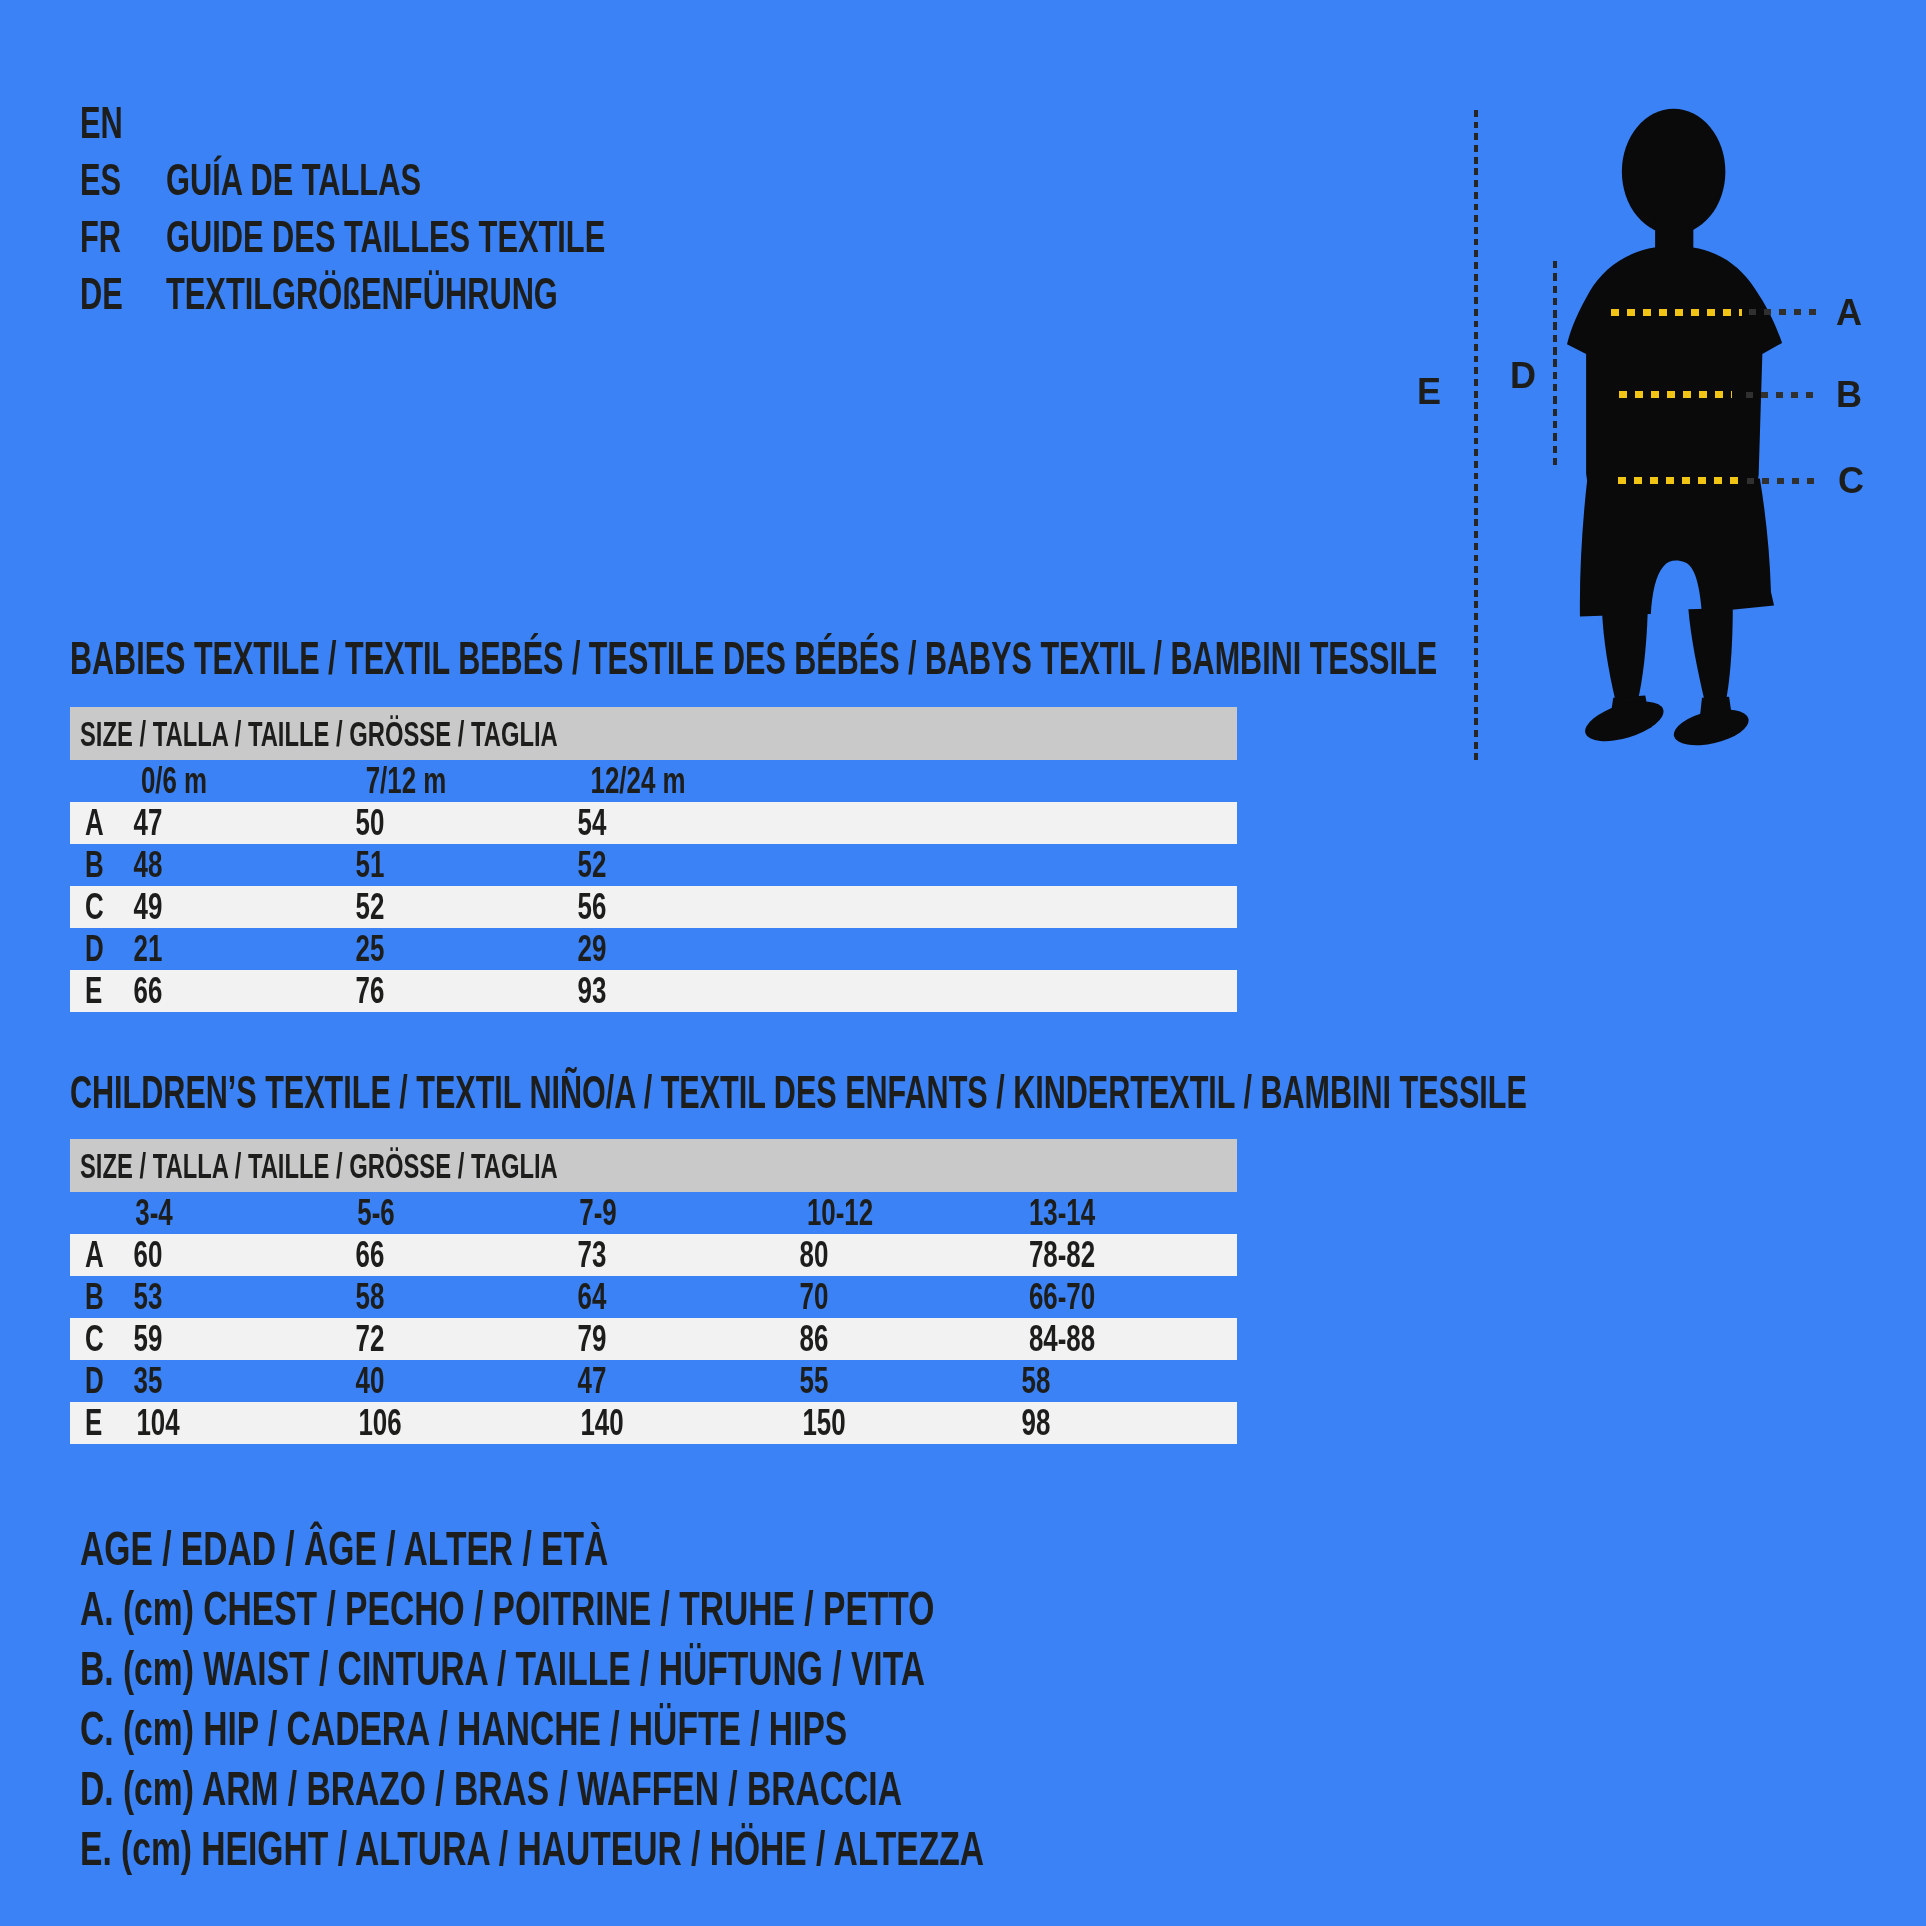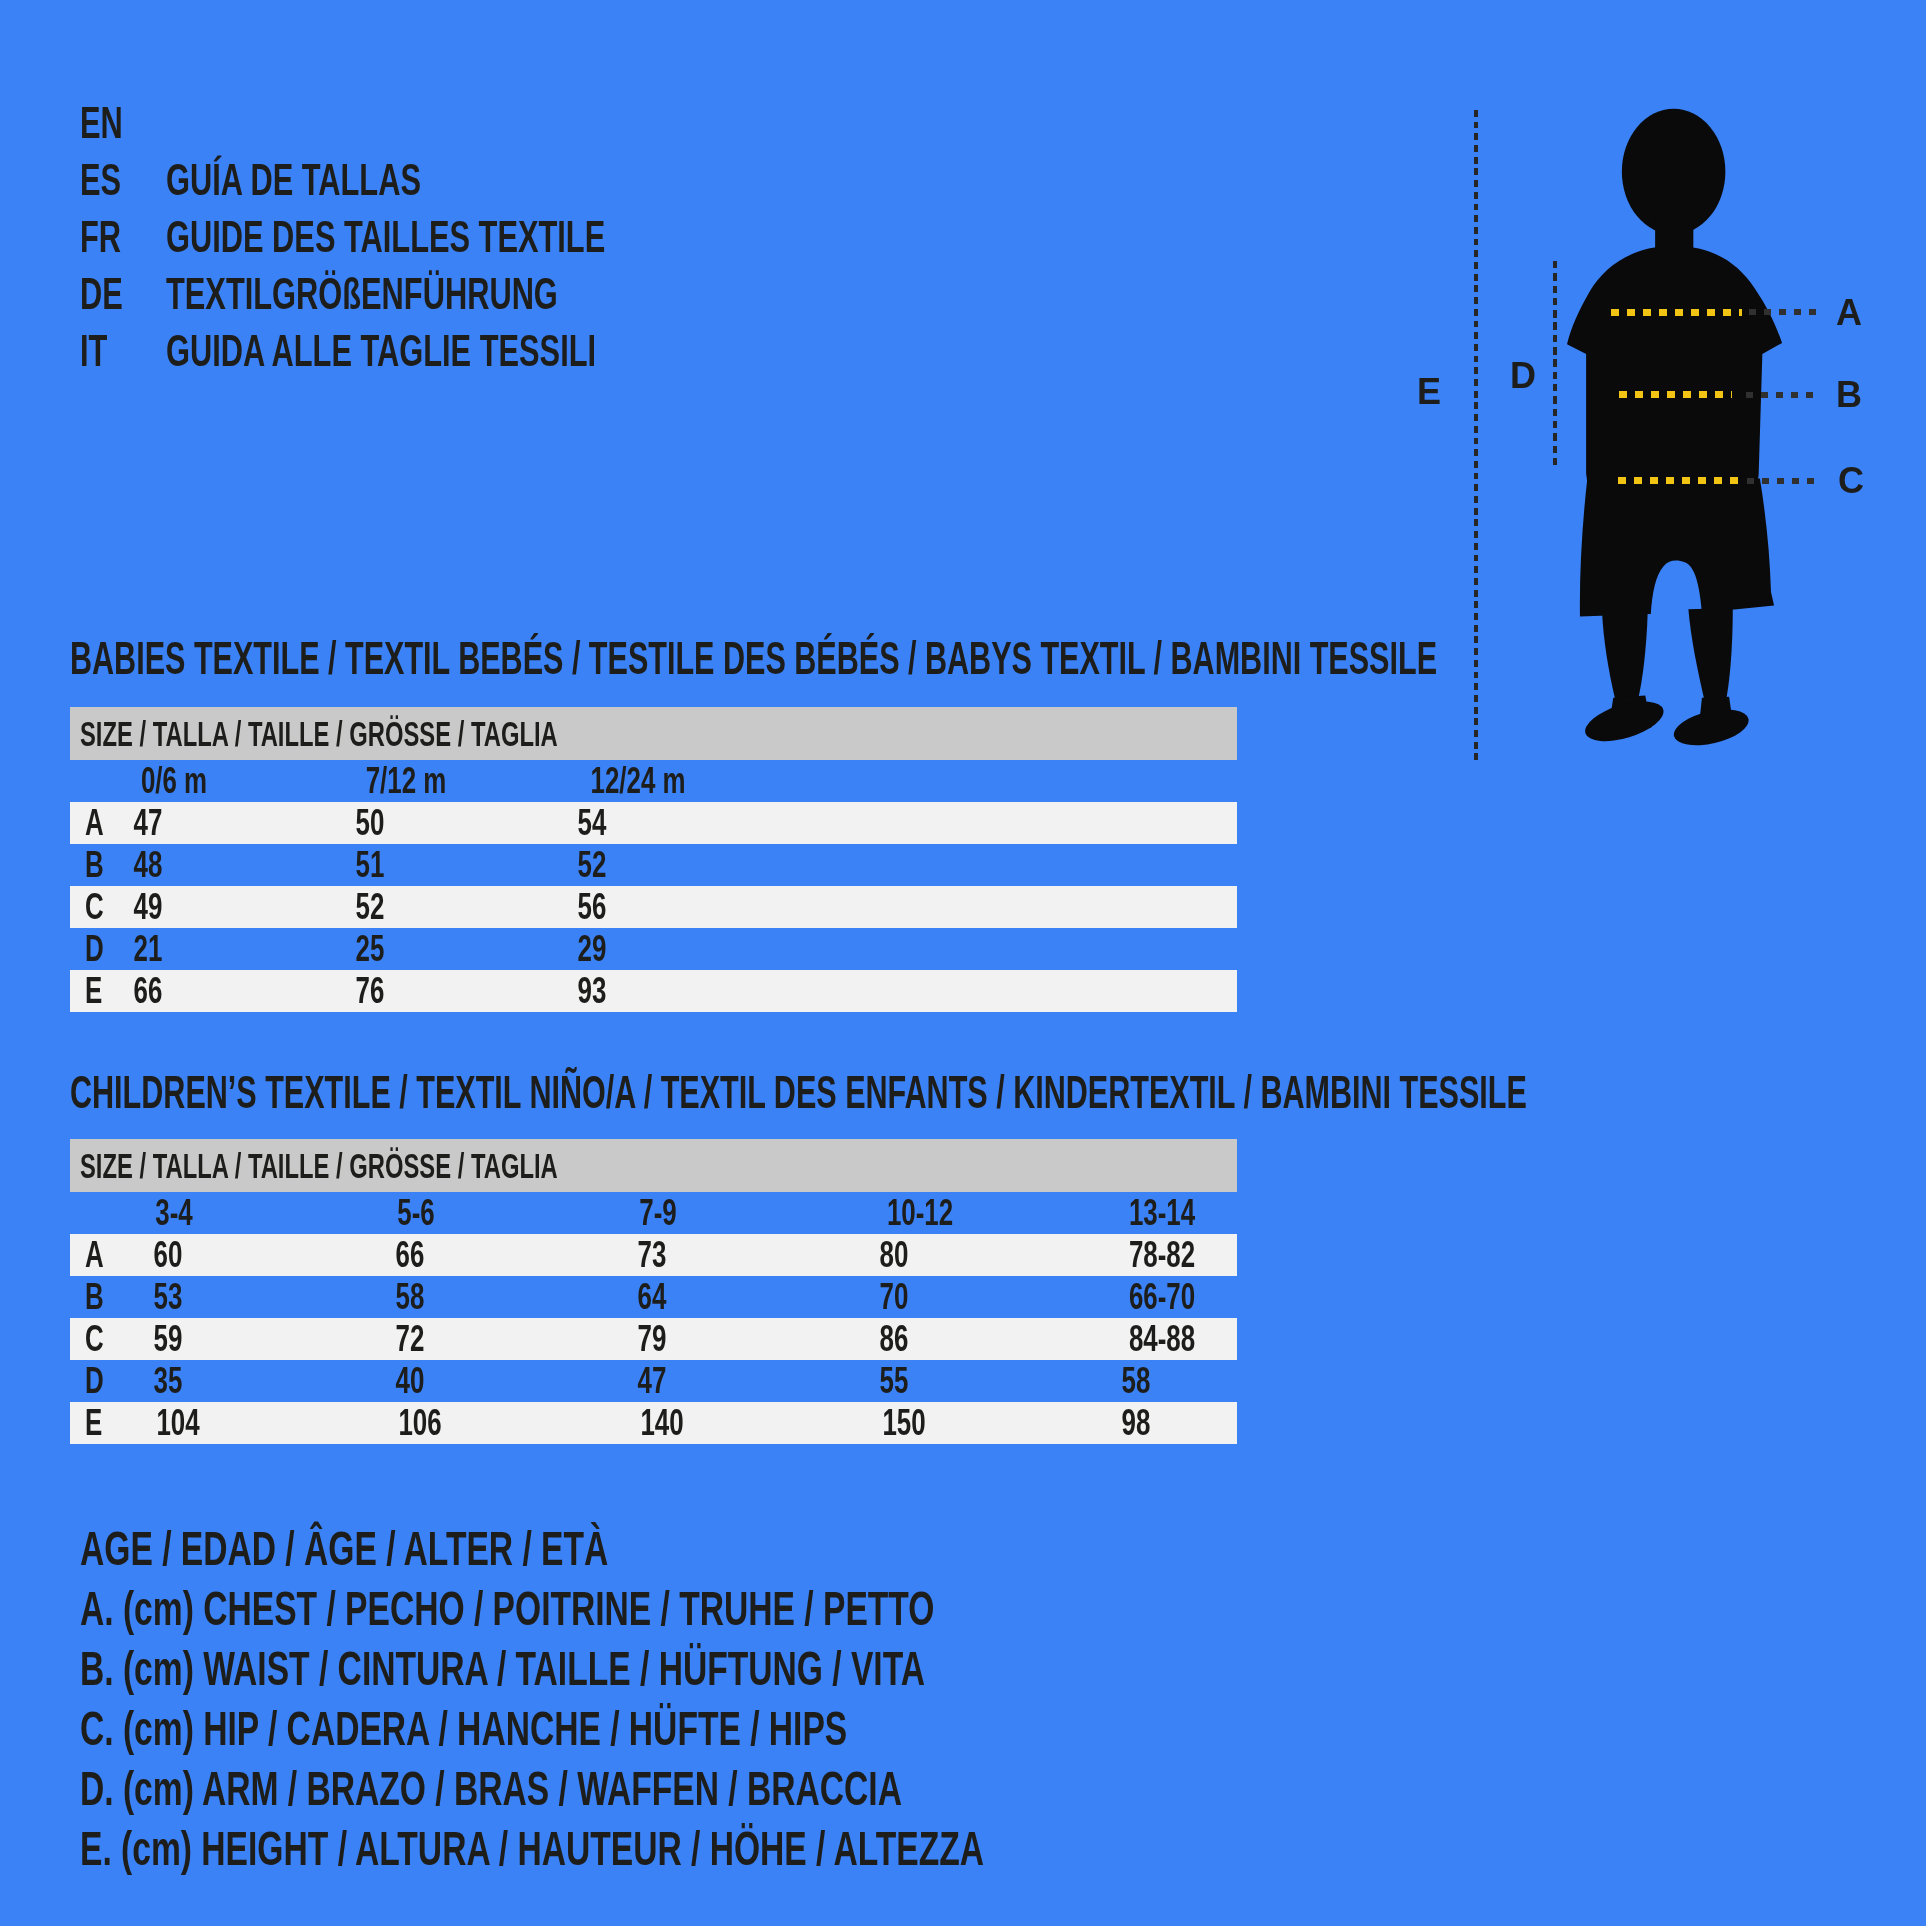--- a/index.html
+++ b/index.html
@@ -23,21 +23,21 @@
 
   
   .sec-heading{position:absolute;left:70px;font-size:47px;font-weight:700;line-height:39px;}
 
   
   .sizetable{position:absolute;left:70px;width:1167px;}
   .size-bar{height:53px;background:#c9c9c9;display:flex;align-items:center;padding-left:10px;box-sizing:border-box;
             font-size:35px;font-weight:700;}
   .trow{display:grid;align-items:center;height:42px;font-size:36px;font-weight:700;}
   .babies-grid{grid-template-columns:58px 222px 222px 222px;}
-  .children-grid{grid-template-columns:58px 222px 222px 222px 222px 222px;gap:20px;}
+  .children-grid{grid-template-columns:58px 222px 222px 222px 222px 222px;}
   .trow.stripe{background:#f2f2f2;}
   .rowlabel{padding-left:15px;}
   .cellc{}
 
   
   .legend{position:absolute;left:80px;top:1519px;}
   .legend-line{height:60px;line-height:60px;font-size:48px;font-weight:700;}
 
   
   .vline-e{position:absolute;left:1474px;top:110px;width:3.7px;height:654px;
@@ -64,24 +64,20 @@
       <span class="lang-code"><span class="cx cx70">ES</span></span>
       <span class="lang-title"><span class="cx cx70">GUÍA DE TALLAS</span></span>
     </div>
     <div class="lang-row">
       <span class="lang-code"><span class="cx cx70">FR</span></span>
       <span class="lang-title"><span class="cx cx70">GUIDE DES TAILLES TEXTILE</span></span>
     </div>
     <div class="lang-row">
       <span class="lang-code"><span class="cx cx70">DE</span></span>
       <span class="lang-title"><span class="cx cx70">TEXTILGRÖßENFÜHRUNG</span></span>
-    </div>
-    <div class="lang-row">
-      <span class="lang-code"><span class="cx cx70">IT</span></span>
-      <span class="lang-title"><span class="cx cx70">GUIDA ALLE TAGLIE TESSILI</span></span>
     </div>
   </div>
 
   <div class="vline-e"></div>
   <div class="vline-d"></div>
   <div class="marker-label" style="left:1417px;top:373px;">E</div>
   <div class="marker-label" style="left:1510px;top:357px;">D</div>
 
   <svg class="silhouette" viewBox="0 0 370 1040" aria-hidden="true">
     <g fill="#0a0a0a">

